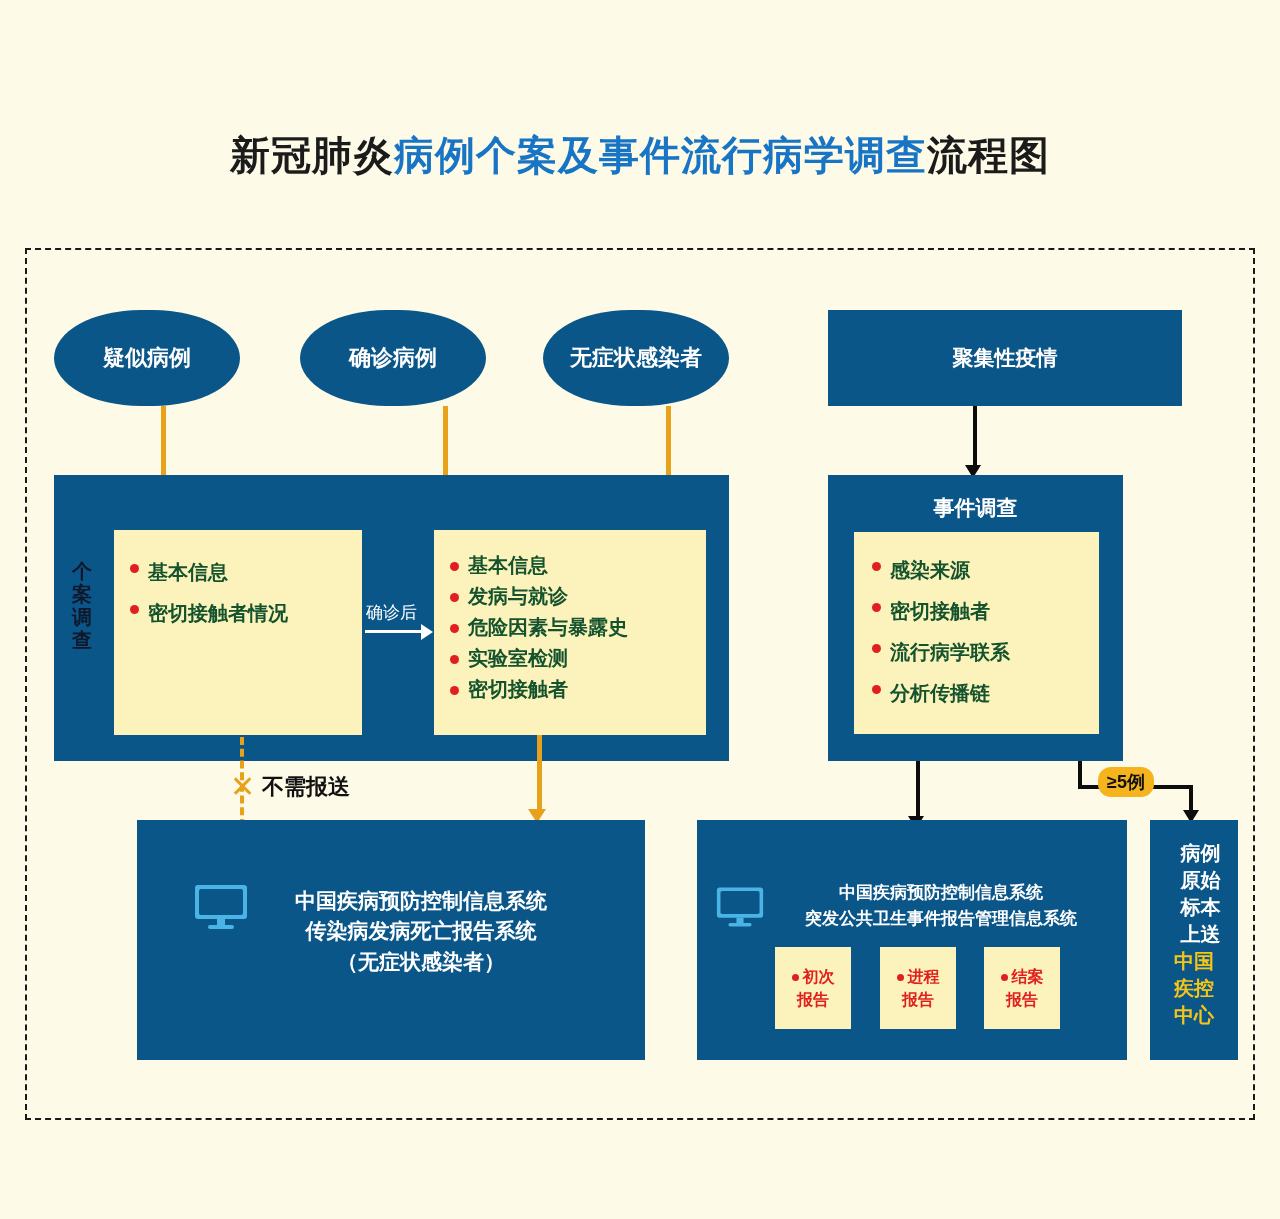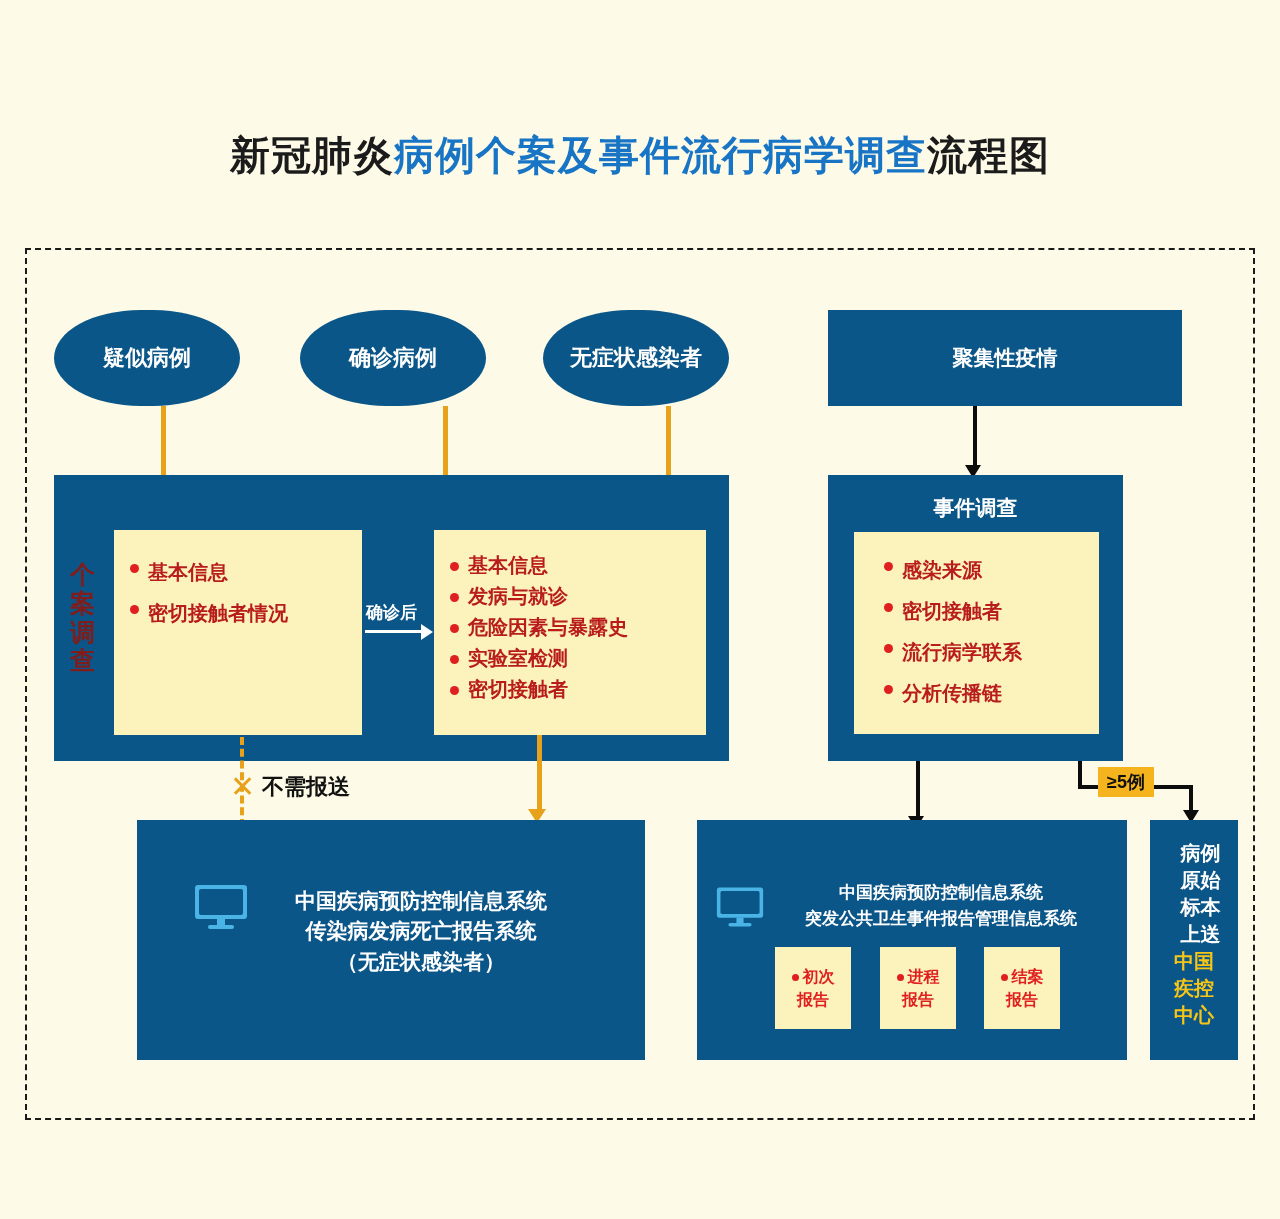--- a/index.html
+++ b/index.html
@@ -44,33 +44,33 @@
   }
   .ybox{
     position:absolute;
     background:#fbf3bb;
     color:#e02020;
     font-weight:bold;
   }
   .ybox ul{margin:0;padding:0;list-style:none;}
   .ybox li{
     font-size:20px;line-height:1.55;
-    color:#b91c1c;
+    color:#14532d;
     position:relative;padding-left:20px;
     white-space:nowrap;
   }
   .ybox li:before{
     content:"";position:absolute;left:2px;top:12px;
     width:9px;height:9px;border-radius:50%;background:#e02020;
   }
   .ybox.spaced li{line-height:2.05;}
 
   .vtext{
     position:absolute;
-    color:#7f1d1d;font-size:25px;font-weight:bold;
+    color:#0f172a;font-size:20px;font-weight:bold;
     width:24px;text-align:center;line-height:1.15;
     word-break:break-all;
   }
 
   
   .arrow-line{position:absolute;background:#e8a11b;}
   .arrow-head{
     position:absolute;width:0;height:0;
     border-left:9px solid transparent;border-right:9px solid transparent;
     border-top:14px solid #e8a11b;
@@ -92,21 +92,21 @@
     position:absolute;
     border-left:4px dashed #e8a11b;
   }
   .xmark{
     position:absolute;color:#e8a11b;font-size:30px;font-weight:bold;line-height:1;
   }
   .nosend{
     position:absolute;color:#111;font-size:22px;font-weight:bold;white-space:nowrap;
   }
   .confirm-label{
-    position:absolute;color:#fff;font-size:17px;font-weight:bold;white-space:nowrap;
+    position:absolute;color:#fff;font-size:17px;font-weight:normal;white-space:nowrap;
   }
 
   .badge{
     position:absolute;background:#f5b41d;color:#111;
     font-size:18px;font-weight:bold;
     padding:3px 9px;white-space:nowrap;
   }
 
   .sys-text{
     position:absolute;color:#fff;font-size:21px;font-weight:bold;
@@ -192,21 +192,21 @@
     <li>基本信息</li>
     <li>发病与就诊</li>
     <li>危险因素与暴露史</li>
     <li>实验室检测</li>
     <li>密切接触者</li>
   </ul>
 </div>
 
 <div class="rect" style="left:828px;top:475px;width:295px;height:286px;"></div>
 <div class="rect-label" style="position:absolute;left:828px;top:494px;width:295px;">事件调查</div>
-<div class="ybox spaced" style="left:854px;top:532px;width:245px;height:202px;padding:18px 0 0 28px;box-sizing:border-box;">
+<div class="ybox spaced" style="left:854px;top:532px;width:245px;height:202px;padding:18px 0 0 16px;box-sizing:border-box;">
   <ul>
     <li>感染来源</li>
     <li>密切接触者</li>
     <li>流行病学联系</li>
     <li>分析传播链</li>
   </ul>
 </div>
 
 <div class="dashed-v" style="left:240px;top:737px;height:90px;"></div>
 <div class="xmark" style="left:230px;top:772px;">✕</div>
@@ -215,21 +215,21 @@
 <div class="arrow-line" style="left:537px;top:735px;width:5px;height:76px;"></div>
 <div class="arrow-head" style="left:528px;top:809px;"></div>
 
 <div class="arrow-line-b" style="left:916px;top:761px;width:4px;height:58px;"></div>
 <div class="arrow-head-b" style="left:908px;top:816px;"></div>
 
 <div class="arrow-line-b" style="left:1078px;top:761px;width:4px;height:26px;"></div>
 <div class="arrow-line-b" style="left:1078px;top:785px;width:115px;height:4px;"></div>
 <div class="arrow-line-b" style="left:1189px;top:785px;width:4px;height:28px;"></div>
 <div class="arrow-head-b" style="left:1183px;top:810px;"></div>
-<div class="badge" style="left:1098px;top:767px;">≥5例</div>
+<div class="badge" style="left:1098px;top:767px;border-radius:13px;">≥5例</div>
 
 <div class="rect" style="left:137px;top:820px;width:508px;height:240px;"></div>
 <div class="monitor" style="left:194px;top:884px;">
   <svg width="54" height="46" viewBox="0 0 54 46">
     <rect x="1" y="1" width="52" height="34" rx="3" fill="#4bb4e6"></rect>
     <rect x="5" y="5" width="44" height="26" rx="2" fill="#0b5688"></rect>
     <rect x="23" y="35" width="8" height="6" fill="#4bb4e6"></rect>
     <rect x="14" y="41" width="26" height="4" rx="2" fill="#4bb4e6"></rect>
   </svg>
 </div>

